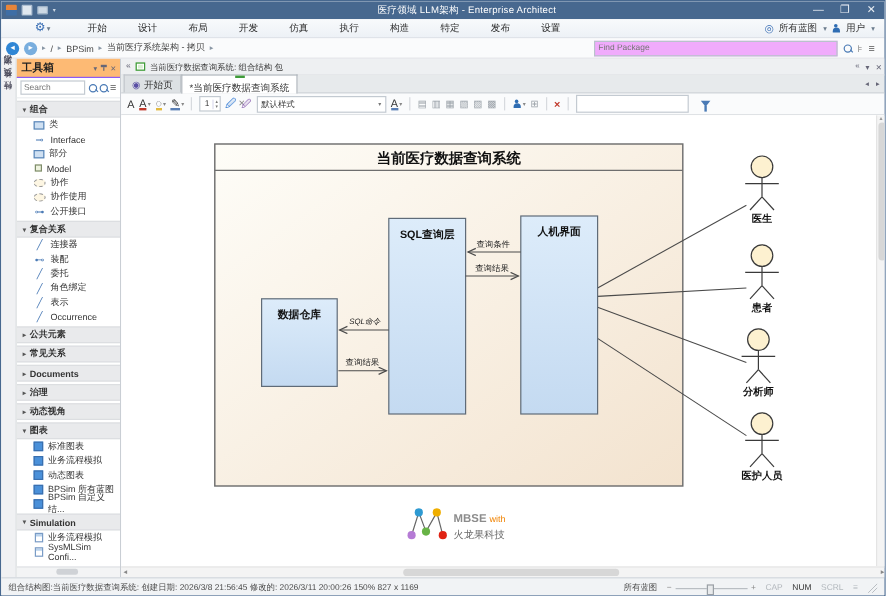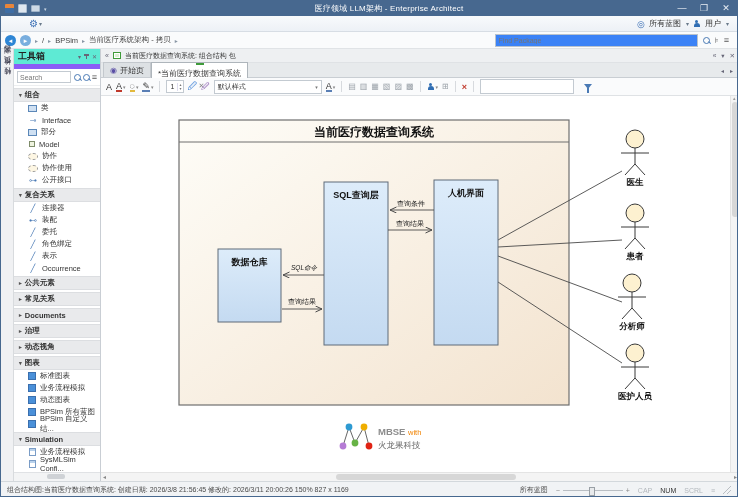--- a/index.html
+++ b/index.html
@@ -30,32 +30,32 @@
   .ring-ico{color:#3a6fb5;font-size:9px;}
   .person-ico{display:inline-block;width:8px;height:8px;position:relative;}
   .person-ico::before{content:"";position:absolute;left:2.5px;top:0;width:3px;height:3px;border-radius:50%;background:#2f6db3;}
   .person-ico::after{content:"";position:absolute;left:1px;top:3.5px;width:6px;height:4px;border-radius:3px 3px 0 0;background:#2f6db3;}
   
   #crumbbar{left:0;top:31px;width:100%;height:17px;background:#fafbfc;border-bottom:1px solid #e0e3e6;display:flex;align-items:center;font-size:7.5px;color:#444;box-sizing:border-box;}
   .navbtn{width:11px;height:11px;border-radius:50%;background:#2f86d5;color:#fff;font-size:7px;line-height:11px;text-align:center;margin-left:4px;}
   .navbtn.dis{background:#79aede;}
   .crumb-sep{color:#8a97a5;font-size:6px;margin:0 4px;}
   #findwrap{margin-left:auto;display:flex;align-items:center;gap:5px;padding-right:8px;}
-  #find-input{width:195px;height:11px;border:1px solid #b9c2cc;background:#3b82f6;font-size:7px;color:#333;padding:0 3px;font-family:"Liberation Sans",sans-serif;}
+  #find-input{width:195px;height:11px;border:1px solid #b9c2cc;background:#f0abfc;font-size:7px;color:#333;padding:0 3px;font-family:"Liberation Sans",sans-serif;}
   .mag{display:inline-block;width:7px;height:7px;position:relative;}
   .mag::before{content:"";position:absolute;left:0;top:0;width:5px;height:5px;border:1.2px solid #4a7ab5;border-radius:50%;}
   .mag::after{content:"";position:absolute;left:5px;top:5.5px;width:3px;height:1.4px;background:#4a7ab5;transform:rotate(45deg);}
   .hamb{color:#555;font-size:9px;}
   .sortico{color:#777;font-size:8px;}
   
   #sidestrip{left:0;top:48px;width:13px;height:432px;background:#f0f1f3;border-right:1px solid #d8dbde;box-sizing:border-box;}
   .vtab{writing-mode:vertical-rl;transform:rotate(180deg);font-size:7px;color:#445;margin:8px 0 0 2px;letter-spacing:1px;display:block;}
   
   #toolbox{left:13px;top:48px;width:87px;height:432px;background:#fff;border-right:1px solid #c9ced4;box-sizing:border-box;display:flex;flex-direction:column;}
-  #tb-head{height:15px;display:flex;align-items:center;background:#5eead4;border-bottom:5px solid #8b5cf6;text-align:center;}
+  #tb-head{height:15px;display:flex;align-items:center;background:#fdba74;border-bottom:1px solid #8b5cf6;text-align:center;}
   #tb-head .t{font-size:9px;font-weight:bold;color:#222;padding-left:4px;}
   #tb-head .ic{margin-left:auto;display:flex;gap:3px;padding-right:3px;color:#667;font-size:6px;}
   .pin-ico{display:inline-block;width:5px;height:6px;position:relative;}
   .pin-ico::before{content:"";position:absolute;left:0;top:1px;width:5px;height:2px;background:#667;}
   .pin-ico::after{content:"";position:absolute;left:2px;top:3px;width:1px;height:3px;background:#667;}
   #tb-search{height:16px;display:flex;align-items:center;gap:3px;padding:0 3px;border-bottom:1px solid #eceef0;}
   #tb-search input{width:48px;height:10px;border:1px solid #c3cad1;font-size:7px;padding:0 2px;color:#555;font-family:"Liberation Sans",sans-serif;}
   #tb-list{flex:1;overflow:hidden;font-size:7.5px;color:#333;}
   .tb-sec{height:12px;background:#e9eaec;border:1px solid #dcdee1;border-left:none;border-right:none;display:flex;align-items:center;font-weight:bold;color:#333;padding-left:5px;gap:3px;margin-top:2px;}
   .tb-sec .ar{font-size:5.5px;color:#555;}
@@ -136,20 +136,32 @@
   <div class="winctl">
     <span class="winbtn">—</span>
     <span class="winbtn">❐</span>
     <span class="winbtn">✕</span>
   </div>
 </div>
 
 <div id="ribbon" class="abs">
   <span class="gear">⚙</span>
     <span class="caret">▾</span>
+  <div class="tabs">
+    <span class="rtab">开始</span>
+    <span class="rtab">设计</span>
+    <span class="rtab">布局</span>
+    <span class="rtab">开发</span>
+    <span class="rtab">仿真</span>
+    <span class="rtab">执行</span>
+    <span class="rtab">构造</span>
+    <span class="rtab">特定</span>
+    <span class="rtab">发布</span>
+    <span class="rtab">设置</span>
+  </div>
   <div class="right">
     <span class="ring-ico">◎</span>
     <span>所有蓝图</span>
     <span class="caret">▾</span>
     <span class="person-ico"></span>
     <span>用户</span>
     <span class="caret">▾</span>
   </div>
 </div>
 

